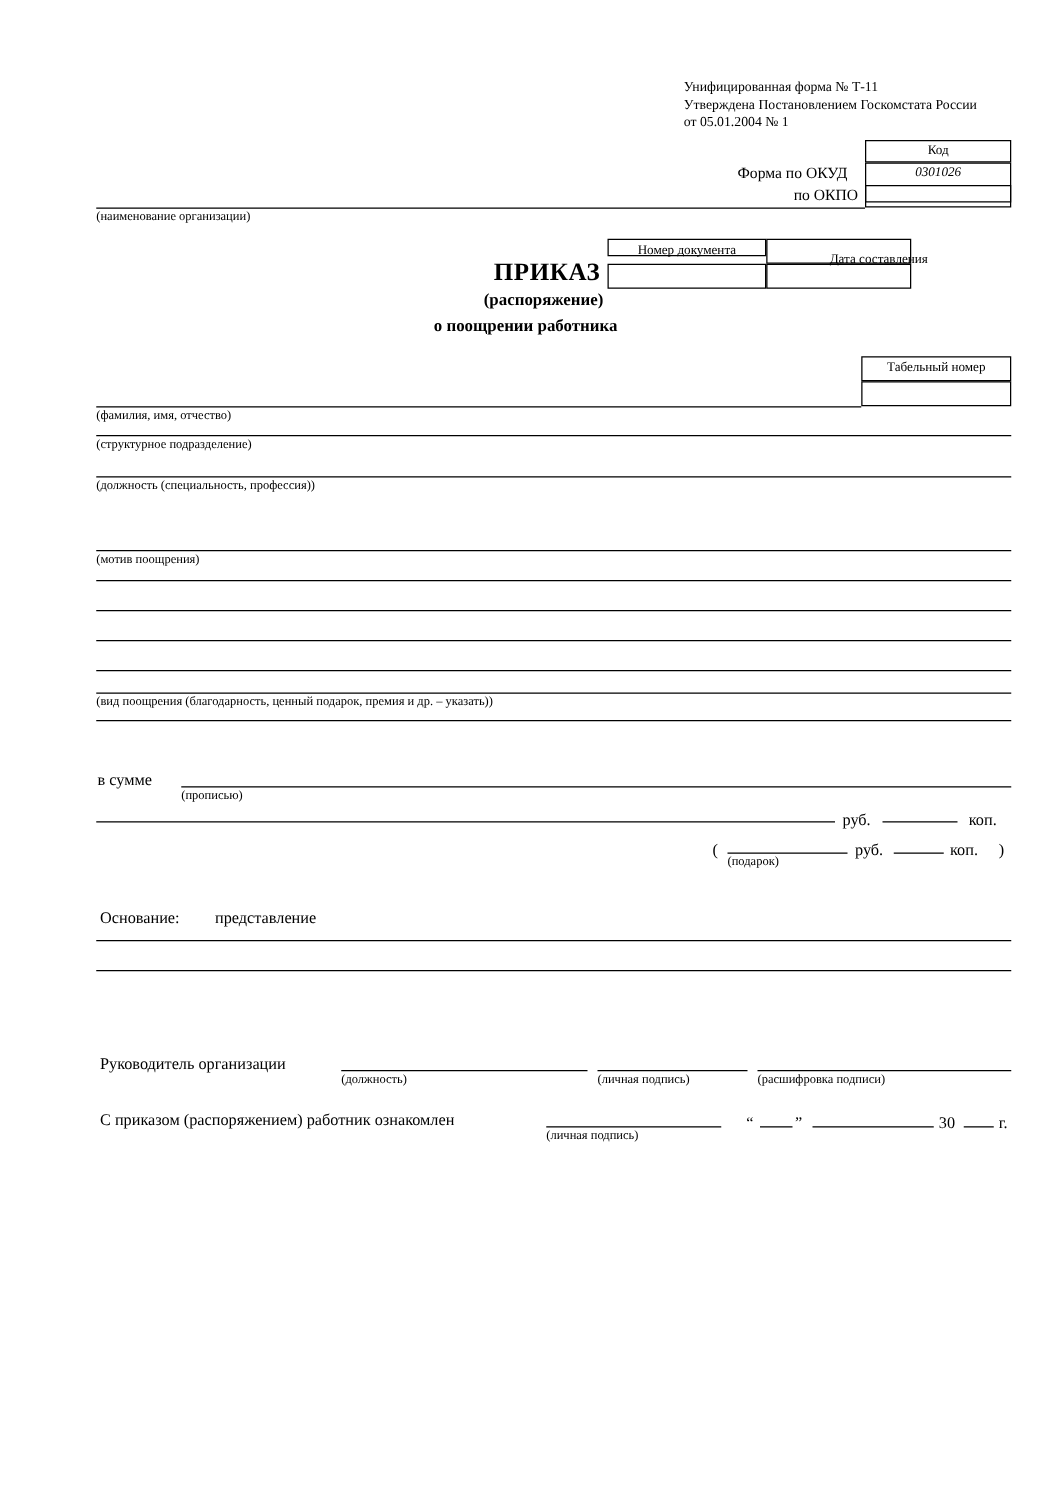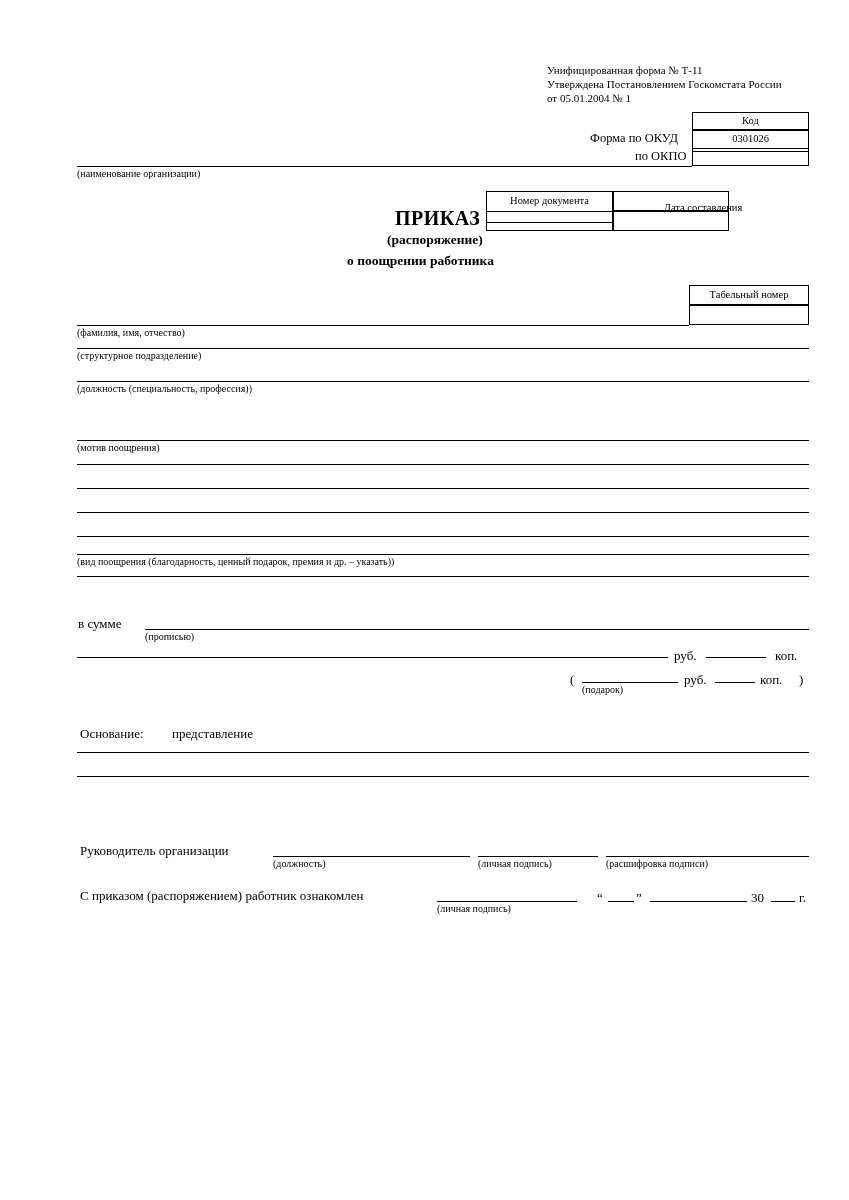--- a/index.html
+++ b/index.html
@@ -67,34 +67,34 @@
 
 <div class="page">
 
   <div class="hdr-right" style="left:547px; top:64px;">Унифицированная форма № Т-11</div>
   <div class="hdr-right" style="left:547px; top:78px;">Утверждена Постановлением Госкомстата России</div>
   <div class="hdr-right" style="left:547px; top:92px;">от 05.01.2004 № 1</div>
 
   <div class="box" style="left:692px; top:112px; width:117px; height:18px;">
     <div class="txt small center" style="left:0; top:2px; width:115px;">Код</div>
   </div>
-  <div class="box" style="left:692px; top:130px; width:117px; height:22px;">
+  <div class="box" style="left:692px; top:130px; width:117px; height:32px;font-style:italic;">
     <div class="txt small center" style="left:0; top:2px; width:115px;">0301026</div>
   </div>
   <div class="box" style="left:692px; top:148px; width:117px; height:18px;">
     <div class="txt small center" style="left:0; top:2px; width:115px;"></div>
   </div>
 
   <div class="txt" style="left:590px; top:131px; font-size:12.5px;">Форма по ОКУД</div>
   <div class="txt" style="left:635px; top:149px; font-size:12.5px;">по ОКПО</div>
 
   <div class="hline" style="left:77px; top:166px; width:615px;"></div>
   <div class="cap" style="left:77px; top:168px; width:615px;">(наименование организации)</div>
 
-  <div class="box" style="left:486px; top:191px; width:127px; height:32px;">
+  <div class="box" style="left:486px; top:191px; width:127px; height:14px;">
     <div class="txt small center" style="left:0; top:3px; width:125px;">Номер документа</div>
   </div>
   <div class="box" style="left:613px; top:191px; width:116px; height:20px;">
     <div class="txt small center" style="left:0; top:10px; width:114px;padding-left:32px;">Дата составления</div>
   </div>
   <div class="box" style="left:486px; top:211px; width:127px; height:20px;">
     <div class="txt small center" style="left:0; top:3px; width:125px;"></div>
   </div>
   <div class="box" style="left:613px; top:211px; width:116px; height:20px;">
     <div class="txt small center" style="left:0; top:3px; width:114px;"></div>

